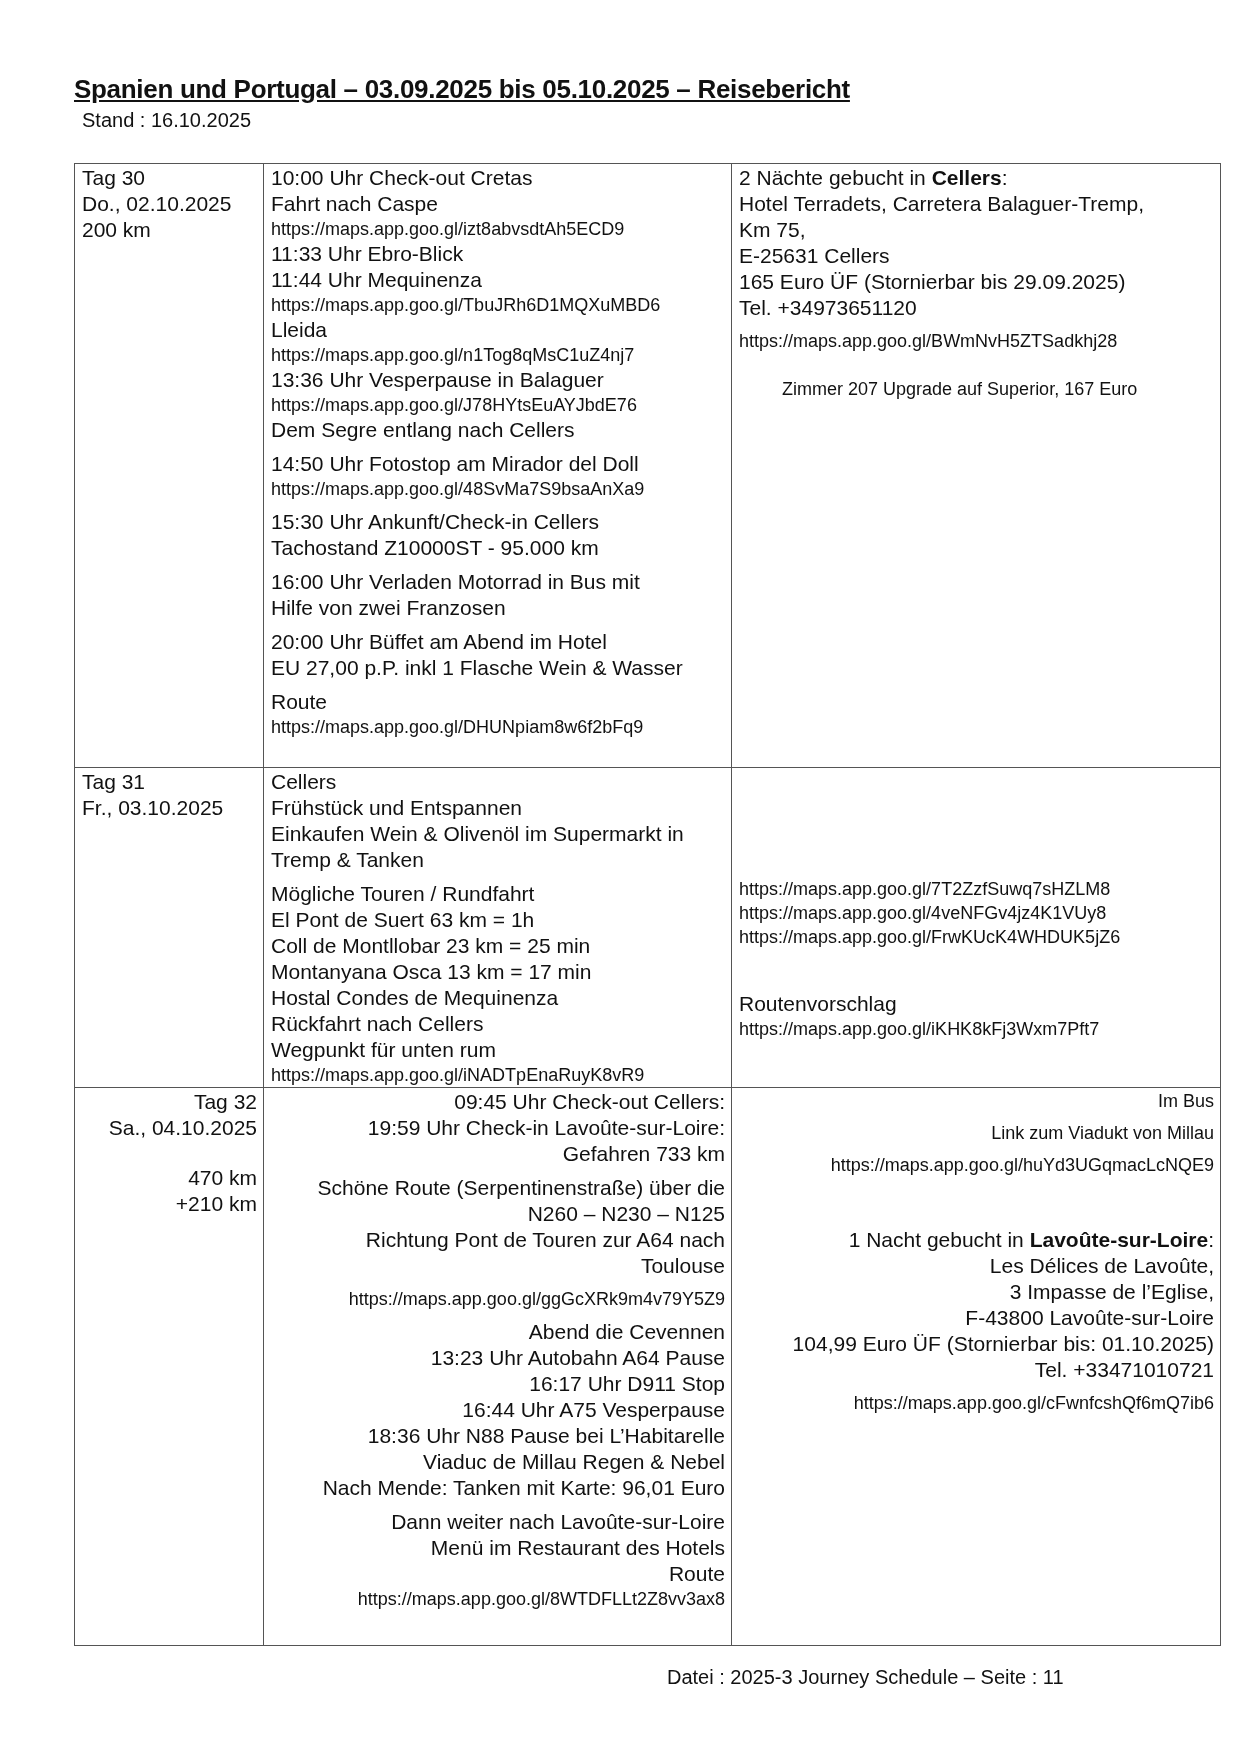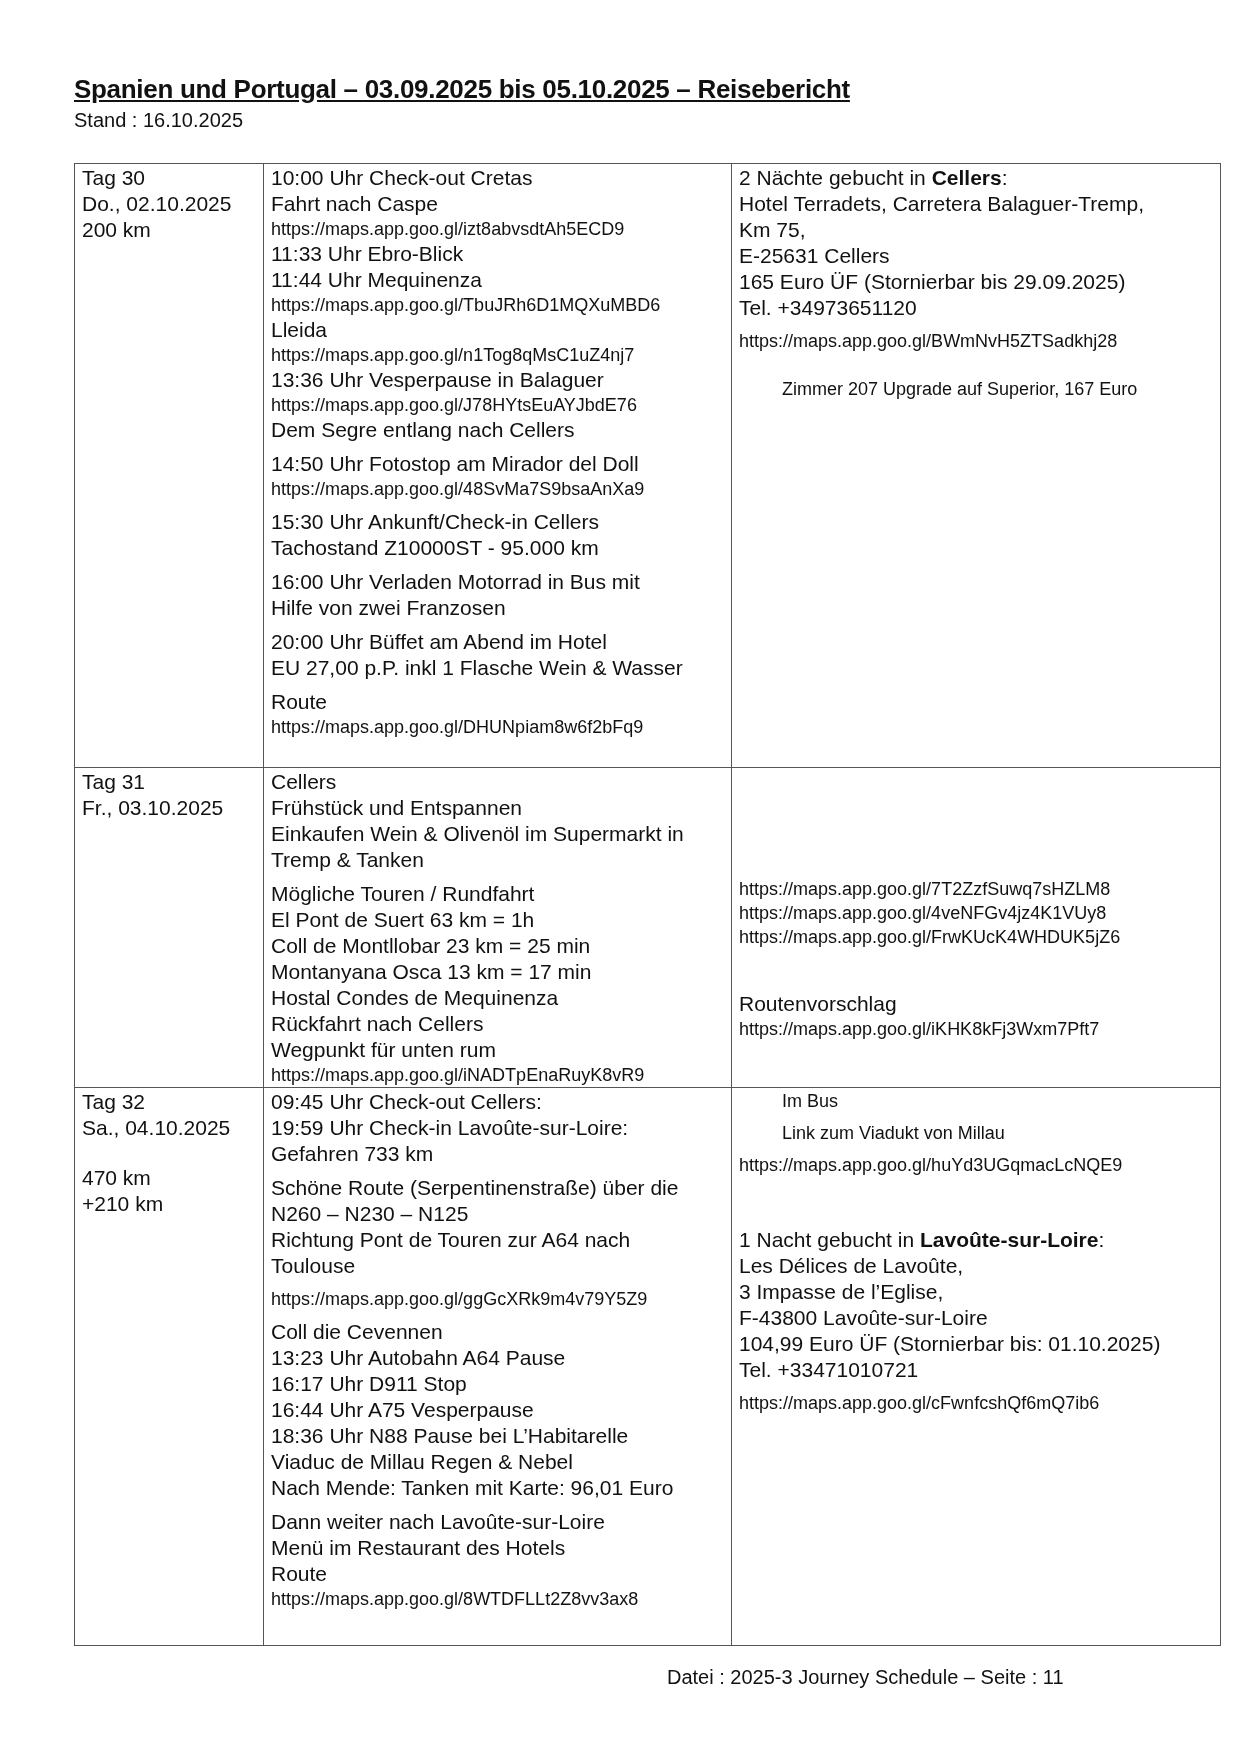--- a/index.html
+++ b/index.html
@@ -5,21 +5,21 @@
   html, body { margin: 0; padding: 0; background: #ffffff; }
   body {
     width: 1240px; height: 1754px; position: relative; overflow: hidden;
     font-family: "Liberation Sans", sans-serif; color: #111111;
   }
   .title {
     position: absolute; left: 74px; top: 74px;
     font-size: 26px; font-weight: bold; letter-spacing: -0.3px; line-height: 30px; text-decoration: underline;
   }
   .subtitle {
-    position: absolute; left: 74px; top: 108px;
+    position: absolute; left: 82px; top: 108px;
     font-size: 20px; line-height: 24px;
   }
   table.schedule {
     position: absolute; left: 74px; top: 163px;
     width: 1146px; border-collapse: collapse; table-layout: fixed;
   }
   table.schedule td {
     border: 1.5px solid #555555; vertical-align: top;
     padding: 1px 6px 0 7px; font-size: 21px; line-height: 26px;
   }
@@ -28,21 +28,21 @@
   col.c3 { width: 489px; }
   .line { display: block; white-space: nowrap; }
   .url { font-size: 18px; line-height: 24px; }
   .small { font-size: 18px; line-height: 24px; margin-left: 43px; }
   .gap-s { display: block; height: 8px; }
   .gap-l { display: block; height: 24px; }
   .gap-xl { display: block; height: 42px; }
   b { font-weight: bold; }
   .row1 td { height: 602px; }
   .row2 td { height: 318px; }
-  .row3 td { height: 556px; }
+  .row3 td { height: 556px; text-align: right; }
   .footer {
     position: absolute; left: 667px; top: 1665px;
     font-size: 20px; line-height: 24px;
   }
 </style>
 </head>
 <body>
 
 <div class="title">Spanien und Portugal – 03.09.2025 bis 05.10.2025 – Reisebericht</div>
 <div class="subtitle">Stand : 16.10.2025</div>
@@ -151,21 +151,21 @@
       <span class="line">19:59 Uhr Check-in Lavoûte-sur-Loire:</span>
       <span class="line">Gefahren 733 km</span>
       <span class="gap-s"></span>
       <span class="line">Schöne Route (Serpentinenstraße) über die</span>
       <span class="line">N260 – N230 – N125</span>
       <span class="line">Richtung Pont de Touren zur A64 nach</span>
       <span class="line">Toulouse</span>
       <span class="gap-s"></span>
       <span class="line url">https://maps.app.goo.gl/ggGcXRk9m4v79Y5Z9</span>
       <span class="gap-s"></span>
-      <span class="line">Coll die Cevennen</span>
+      <span class="line">Abend die Cevennen</span>
       <span class="line">13:23 Uhr Autobahn A64 Pause</span>
       <span class="line">16:17 Uhr D911 Stop</span>
       <span class="line">16:44 Uhr A75 Vesperpause</span>
       <span class="line">18:36 Uhr N88 Pause bei L’Habitarelle</span>
       <span class="line">Viaduc de Millau Regen &amp; Nebel</span>
       <span class="line">Nach Mende: Tanken mit Karte: 96,01 Euro</span>
       <span class="gap-s"></span>
       <span class="line">Dann weiter nach Lavoûte-sur-Loire</span>
       <span class="line">Menü im Restaurant des Hotels</span>
       <span class="line">Route</span>

